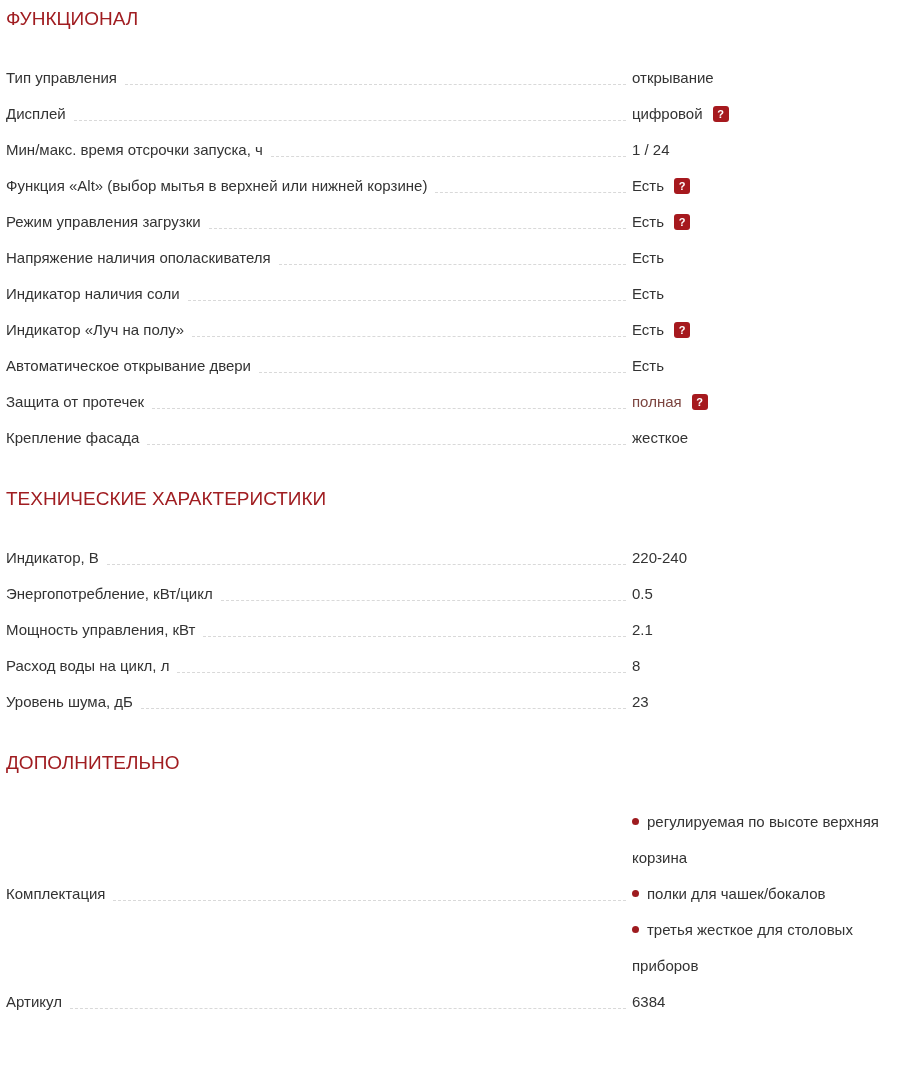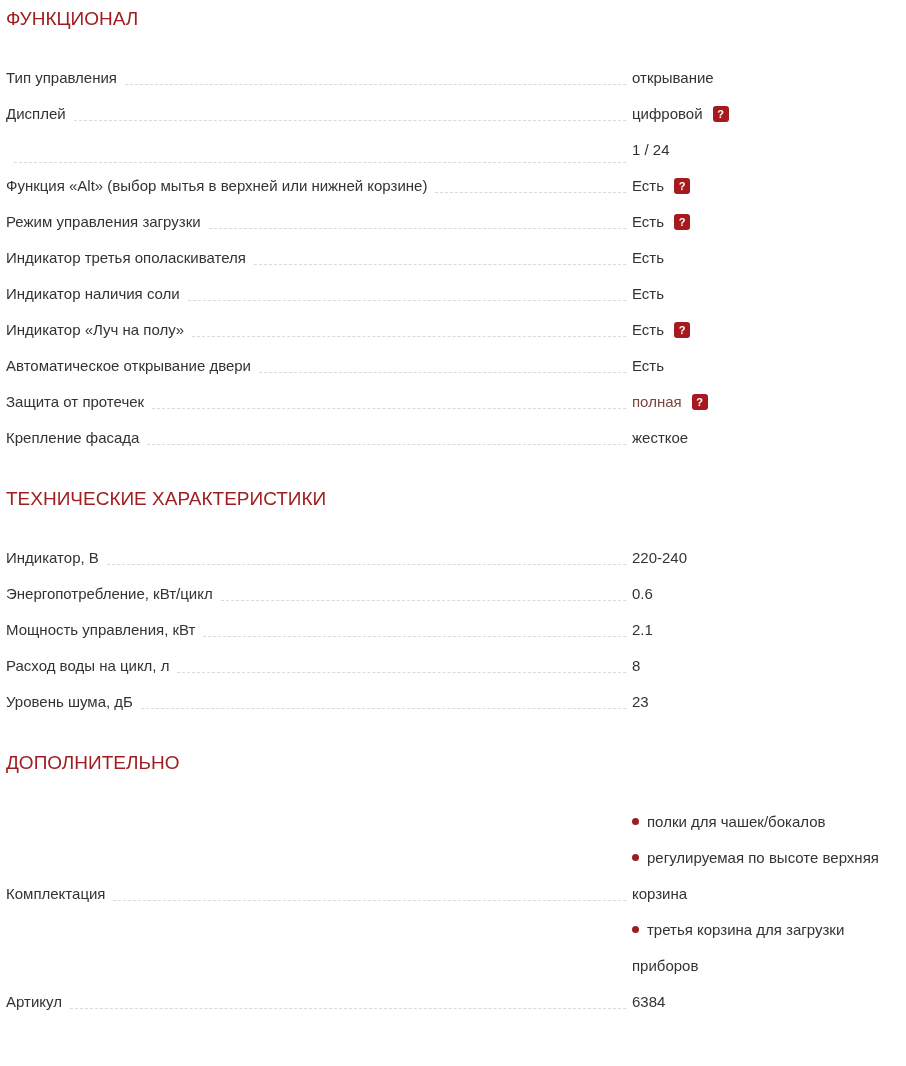--- a/index.html
+++ b/index.html
@@ -94,41 +94,42 @@
         </div>
         <div class="spec-row">
           <div class="label-area">
             <span class="spec-label">Дисплей</span>
             <span class="leader"></span>
           </div>
           <div class="value-area"><span>цифровой</span><span class="help-badge">?</span></div>
         </div>
         <div class="spec-row">
           <div class="label-area">
+            <span class="spec-label">Мин/макс. время отсрочки запуска, ч</span>
             <span class="leader"></span>
           </div>
           <div class="value-area"><span>1 / 24</span></div>
         </div>
         <div class="spec-row">
           <div class="label-area">
             <span class="spec-label">Функция «Alt» (выбор мытья в верхней или нижней корзине)</span>
             <span class="leader"></span>
           </div>
           <div class="value-area"><span>Есть</span><span class="help-badge">?</span></div>
         </div>
         <div class="spec-row">
           <div class="label-area">
             <span class="spec-label">Режим управления загрузки</span>
             <span class="leader"></span>
           </div>
           <div class="value-area"><span>Есть</span><span class="help-badge">?</span></div>
         </div>
         <div class="spec-row">
           <div class="label-area">
-            <span class="spec-label">Индикатор третья ополаскивателя</span>
+            <span class="spec-label">Напряжение наличия ополаскивателя</span>
             <span class="leader"></span>
           </div>
           <div class="value-area"><span>Есть</span></div>
         </div>
         <div class="spec-row">
           <div class="label-area">
             <span class="spec-label">Индикатор наличия соли</span>
             <span class="leader"></span>
           </div>
           <div class="value-area"><span>Есть</span></div>
@@ -169,21 +170,21 @@
             <span class="spec-label">Индикатор, В</span>
             <span class="leader"></span>
           </div>
           <div class="value-area"><span>220-240</span></div>
         </div>
         <div class="spec-row">
           <div class="label-area">
             <span class="spec-label">Энергопотребление, кВт/цикл</span>
             <span class="leader"></span>
           </div>
-          <div class="value-area"><span>0.6</span></div>
+          <div class="value-area"><span>0.5</span></div>
         </div>
         <div class="spec-row">
           <div class="label-area">
             <span class="spec-label">Мощность управления, кВт</span>
             <span class="leader"></span>
           </div>
           <div class="value-area"><span>2.1</span></div>
         </div>
         <div class="spec-row">
           <div class="label-area">
@@ -201,23 +202,23 @@
         </div>
       </div>
       <div class="section">
         <div class="section-title">ДОПОЛНИТЕЛЬНО</div>
         <div class="spec-row">
           <div class="label-area">
             <span class="spec-label">Комплектация</span>
             <span class="leader"></span>
           </div>
           <div class="value-area">
+            <div class="bullet-item"><span class="bullet-dot"></span><span>регулируемая по высоте верхняя корзина</span></div>
             <div class="bullet-item"><span class="bullet-dot"></span><span>полки для чашек/бокалов</span></div>
-            <div class="bullet-item"><span class="bullet-dot"></span><span>регулируемая по высоте верхняя корзина</span></div>
-            <div class="bullet-item"><span class="bullet-dot"></span><span>третья корзина для загрузки приборов</span></div>
+            <div class="bullet-item"><span class="bullet-dot"></span><span>третья жесткое для столовых приборов</span></div>
           </div>
         </div>
         <div class="spec-row">
           <div class="label-area">
             <span class="spec-label">Артикул</span>
             <span class="leader"></span>
           </div>
           <div class="value-area"><span>6384</span></div>
         </div>
       </div>

